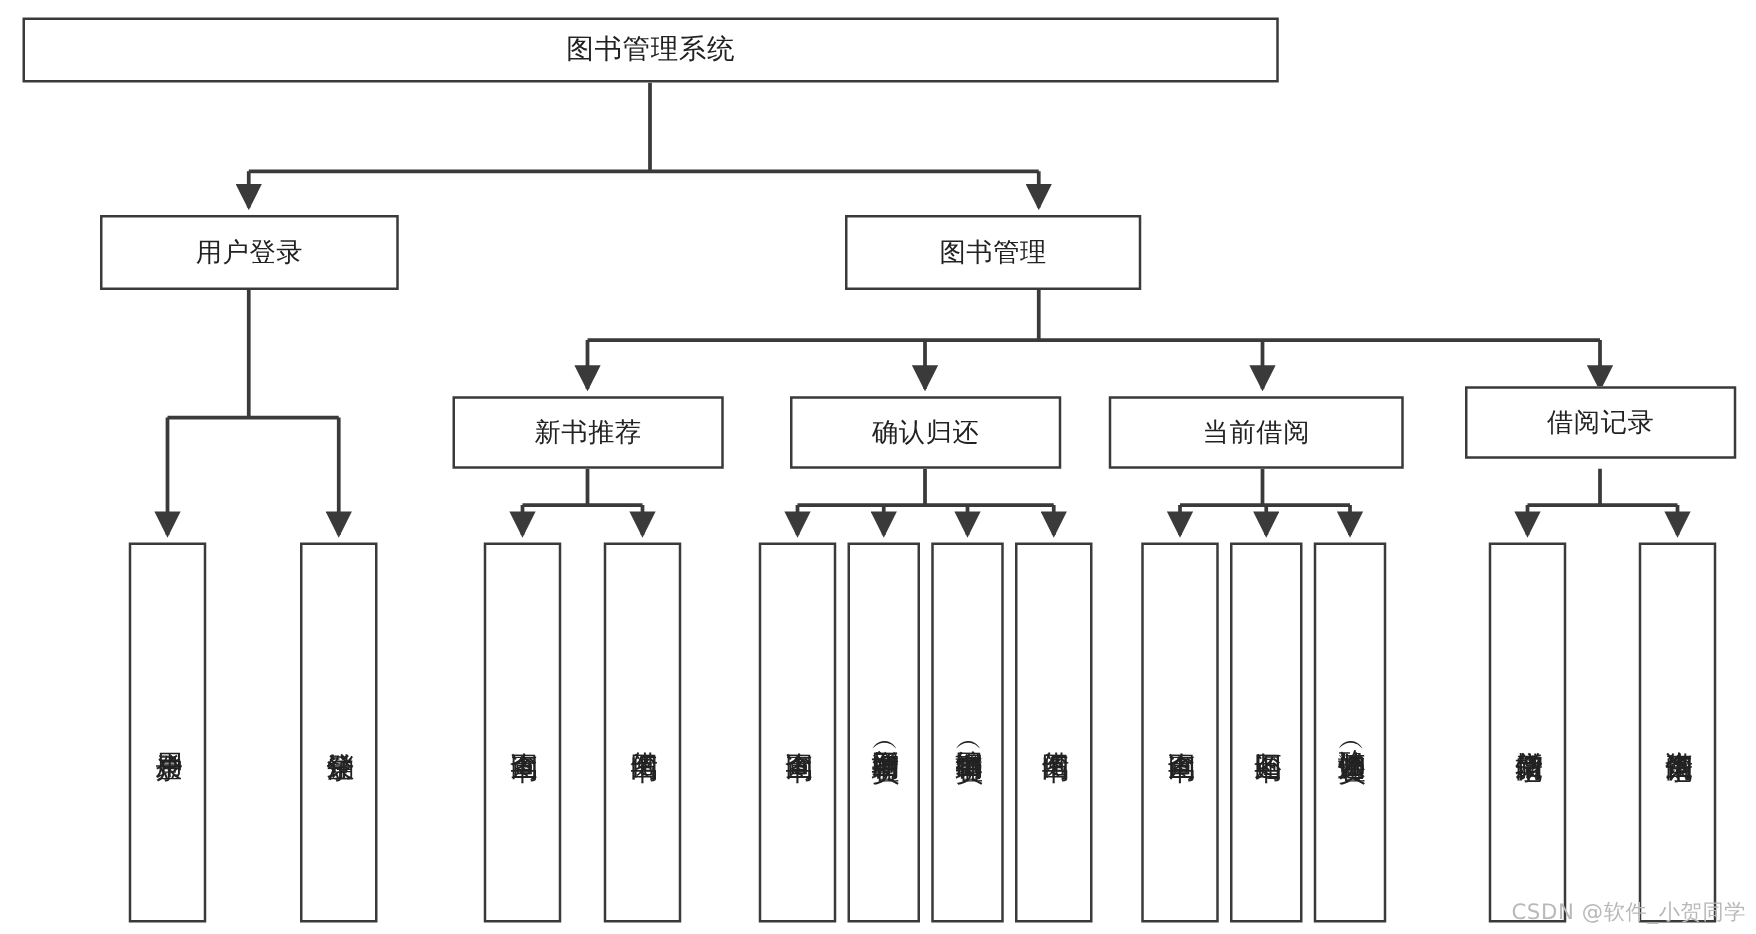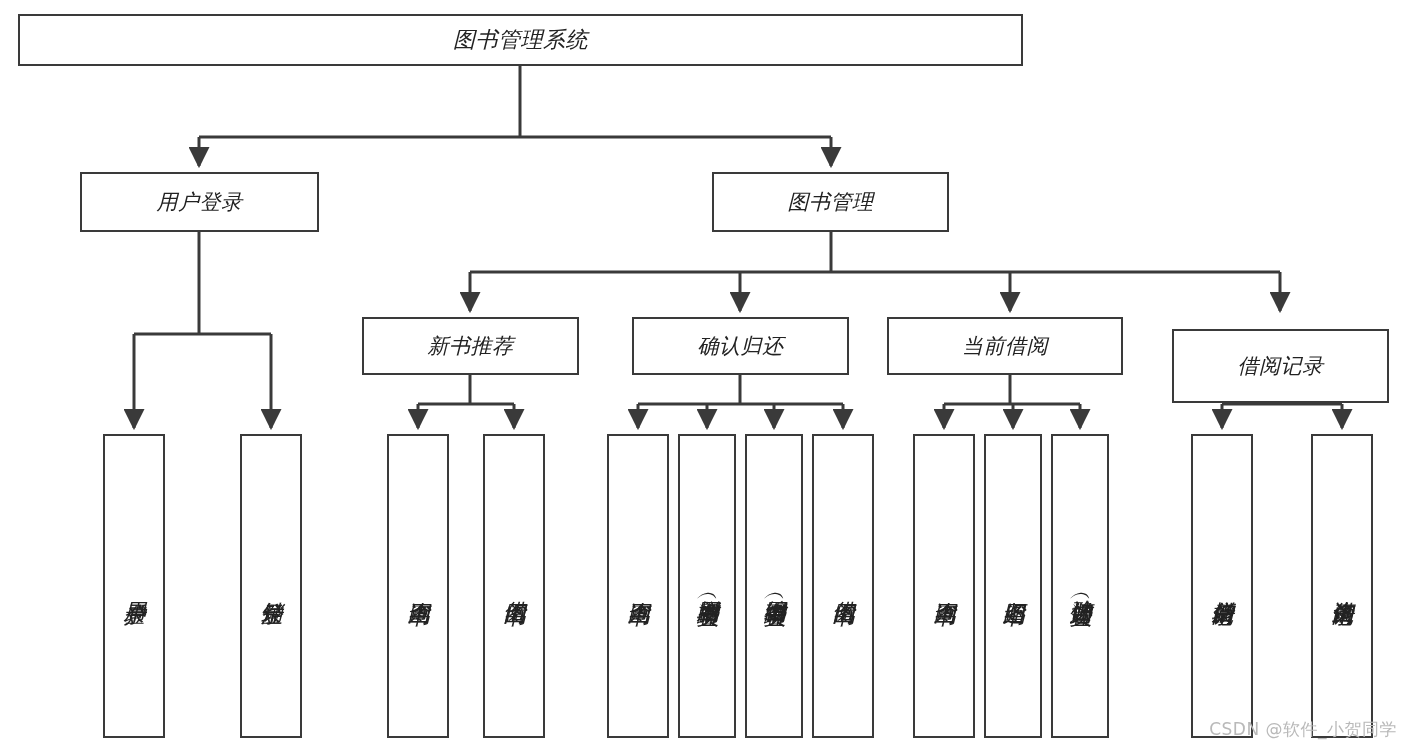--- a/index.html
+++ b/index.html
@@ -33,21 +33,20 @@
     display: flex;
     align-items: center;
     justify-content: center;
     color: #222222;
   }
   .node .lbl {
     display: block;
     text-align: right;
     line-height: 1.18;
     white-space: nowrap;
-    font-style: italic;
   }
   
   .node.h .lbl {
     font-size: 21px;
     letter-spacing: 0.5px;
   }
   .node.root .lbl {
     font-size: 22px;
   }
   
@@ -128,34 +127,34 @@
     </g>
   </svg>
 
   <div class="node h root" style="left: 18px; top: 14px; width: 1005px; height: 52px;">
     <span class="lbl">图书管理系统</span>
   </div>
 
   <div class="node h" style="left: 80px; top: 172px; width: 239px; height: 60px;">
     <span class="lbl">用户登录</span>
   </div>
-  <div class="node h" style="left: 712px; top: 172px; width: 237px; height: 60px;">
+  <div class="node h" style="left: 676px; top: 172px; width: 237px; height: 60px;">
     <span class="lbl">图书管理</span>
   </div>
 
   <div class="node h" style="left: 362px; top: 317px; width: 217px; height: 58px;">
     <span class="lbl">新书推荐</span>
   </div>
   <div class="node h" style="left: 632px; top: 317px; width: 217px; height: 58px;">
     <span class="lbl">确认归还</span>
   </div>
   <div class="node h" style="left: 862px; top: 317px; width: 236px; height: 58px; margin-left: 25px;">
     <span class="lbl">当前借阅</span>
   </div>
-  <div class="node h" style="left: 1172px; top: 329px; width: 217px; height: 74px;">
+  <div class="node h" style="left: 1172px; top: 309px; width: 217px; height: 58px;">
     <span class="lbl">借阅记录</span>
   </div>
 
   <div class="node v" style="left: 103px; top: 434px; width: 62px; height: 304px;">
     <span class="lbl">用户登录</span>
   </div>
   <div class="node v" style="left: 240px; top: 434px; width: 62px; height: 304px;">
     <span class="lbl">注销登录</span>
   </div>
   <div class="node v" style="left: 387px; top: 434px; width: 62px; height: 304px;">

